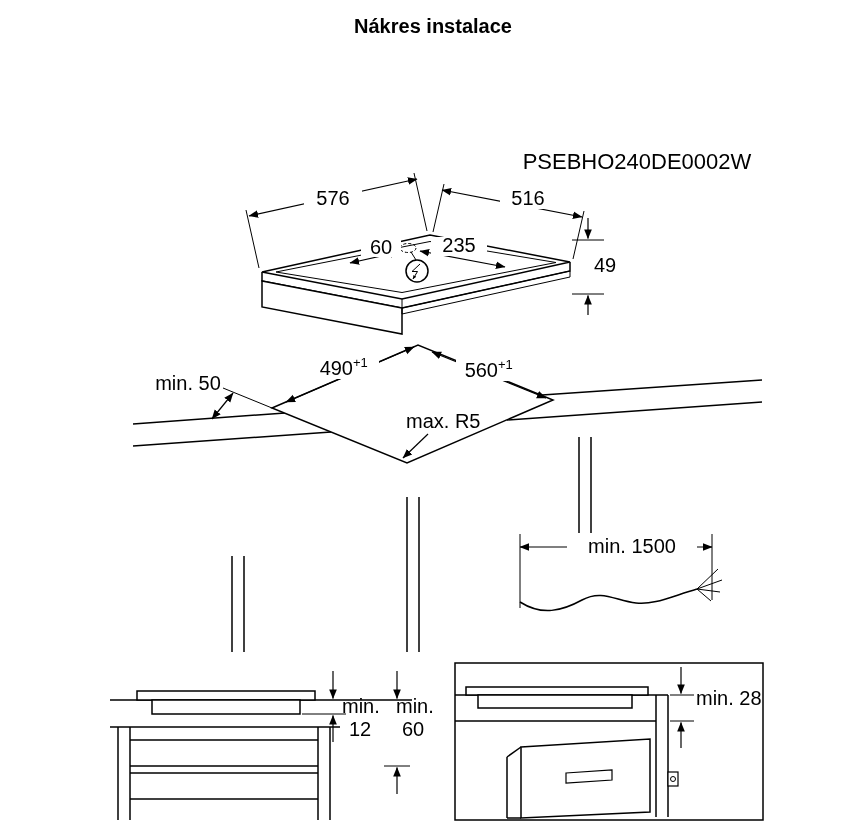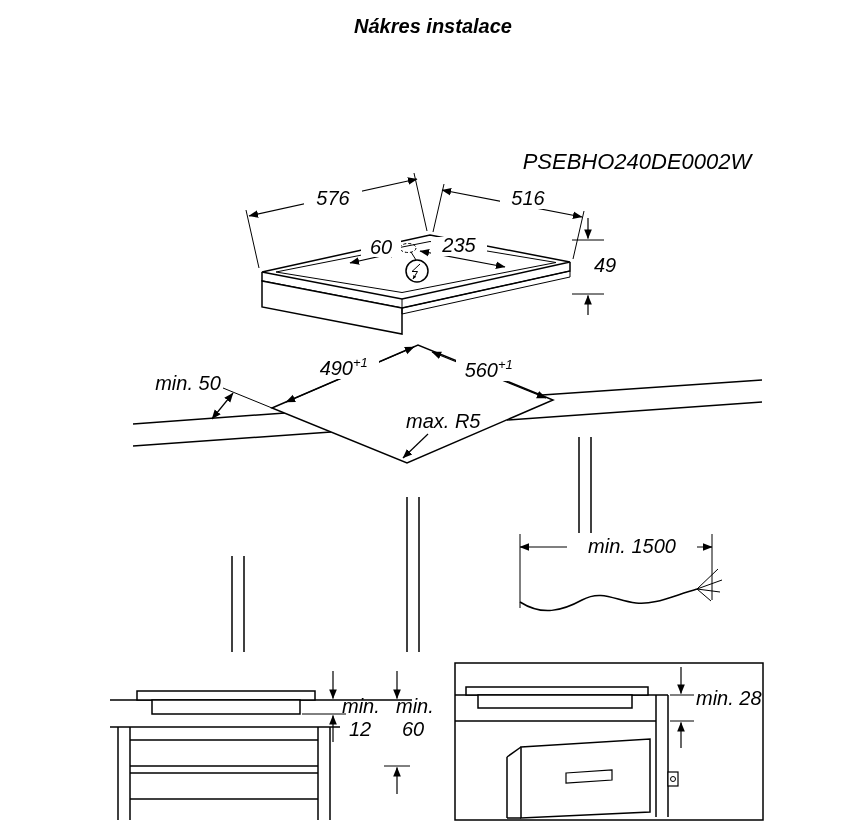--- a/index.html
+++ b/index.html
@@ -1,18 +1,18 @@
 <!DOCTYPE html>
 <html><head>
 <meta charset="utf-8">
 <style>
   html,body { margin:0; padding:0; background:#fff; }
   .page {
     position:relative; width:866px; height:830px; background:#ffffff;
-    font-family:"Liberation Sans", sans-serif; overflow:hidden;font-style:italic;
+    font-family:"Liberation Sans", sans-serif; overflow:hidden;
   }
   svg { display:block; }
   svg text { fill:#000; font-family:"Liberation Sans", sans-serif; font-size:20px; }
   .title  { font-weight:bold; font-size:20px; }
   .model  { font-size:22px; }
   .sup    { font-size:13px; }
   .ln  { stroke:#000; stroke-width:1.5; fill:none; }
   .tn  { stroke:#000; stroke-width:1;   fill:none; }
   .dim { stroke:#000; stroke-width:1.2; fill:none; }
   .wfill { fill:#fff; stroke:#000; stroke-width:1.5; }

